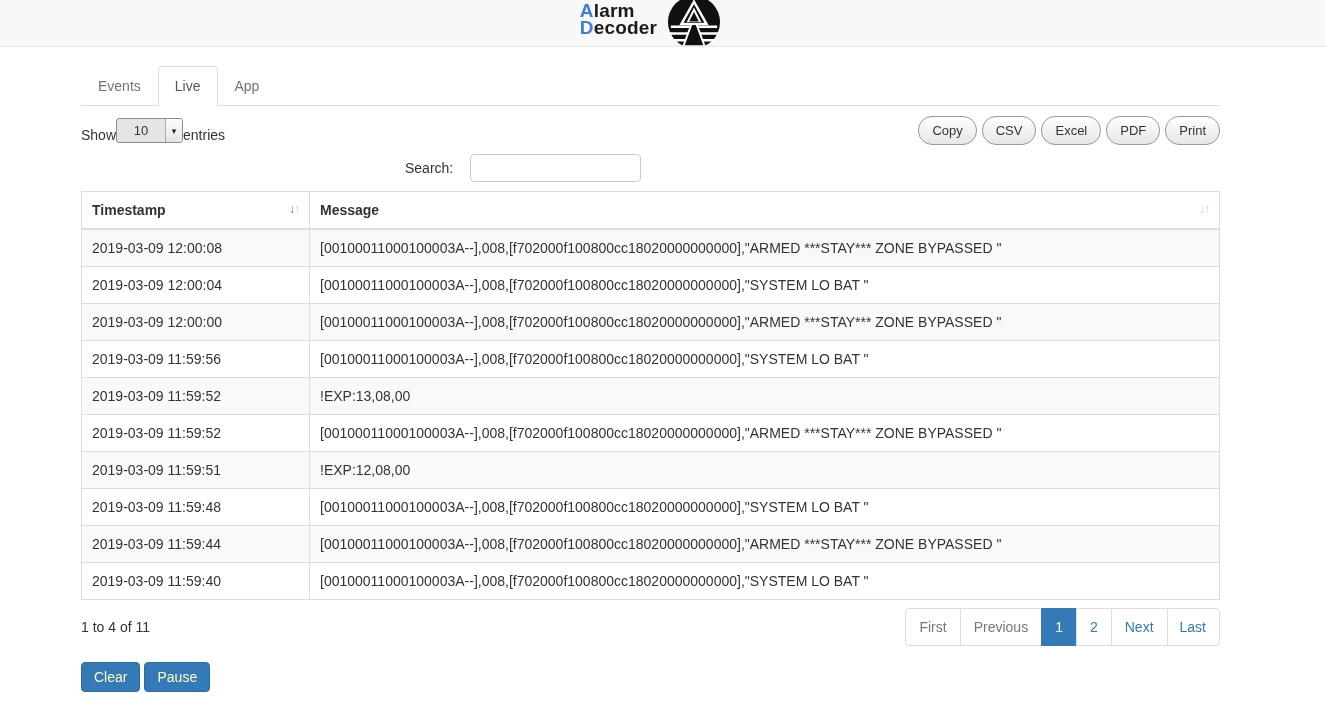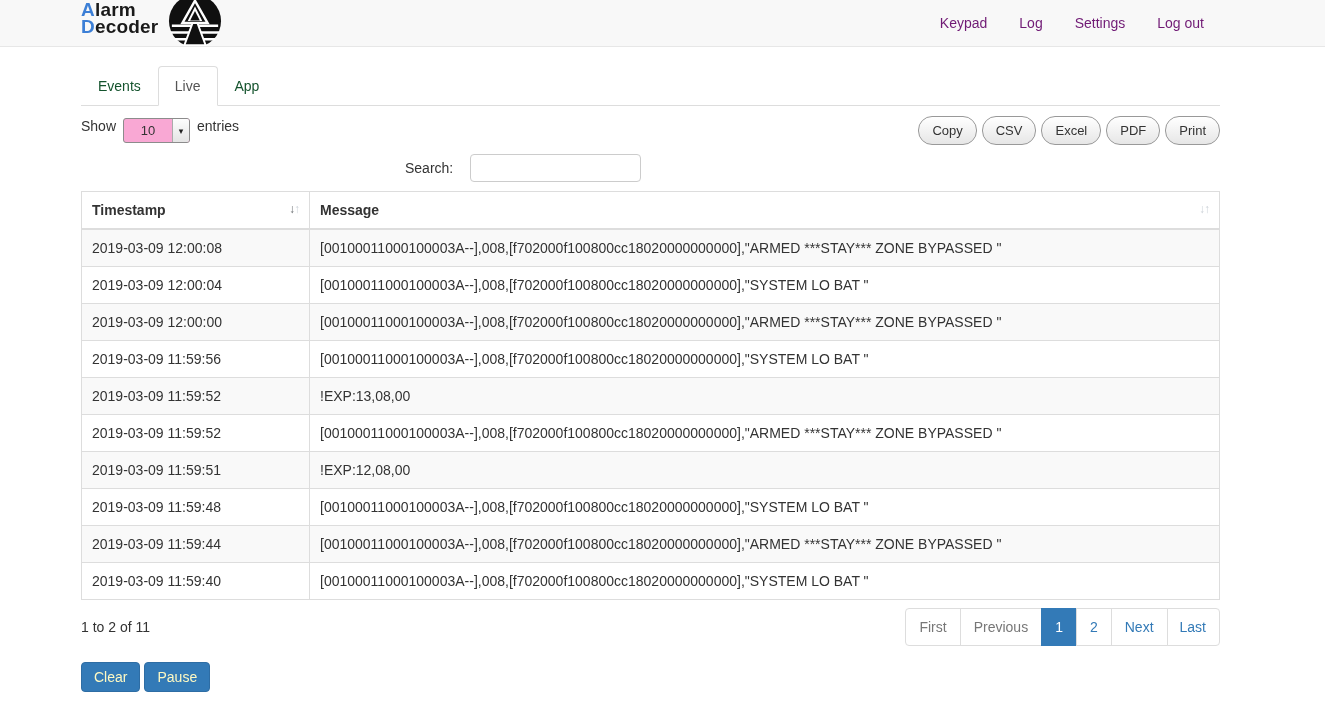--- a/index.html
+++ b/index.html
@@ -19,20 +19,21 @@
     height: 47px;
     overflow: hidden;
   }
   .navbar-inner {
     width: 1139px;
     margin-left: 81px;
     height: 100%;
     display: flex;
     justify-content: space-between;
     align-items: center;
+    flex-direction: column;
   }
   .brand { display: flex; align-items: flex-start; margin-top: 2px; }
   .brand-text {
     font-weight: bold;
     font-size: 19px;
     line-height: 17px;
     color: #1a1a1a;
     letter-spacing: 0.2px;
   }
   .brand-accent { color: #3c7fd6; }
@@ -47,47 +48,47 @@
     cursor: pointer;
   }
 
   
   .container { width: 1139px; margin-left: 81px; }
 
   
   .tabs { display: flex; margin-top: 19px; border-bottom: 1px solid #ddd; }
   .tab {
     padding: 11px 16px;
-    color: #14532d;
+    color: #737373;
     cursor: pointer;
     margin-bottom: -1px;
     border: 1px solid transparent;
     border-radius: 4px 4px 0 0;
     text-decoration: none;
   }
   .tab.active {
     color: #555;
     background: #fff;
     border-color: #ddd #ddd #fff;
     cursor: default;
   }
 
   
   .toolbar-row {
     display: flex;
     justify-content: space-between;
     align-items: center;
     margin-top: 10px;
   }
-  .show-entries { display: flex; align-items: flex-start; gap: 7px; }
+  .show-entries { display: flex; align-items: flex-end; }
   .select-box {
     width: 67px; height: 25px;
     border: 1px solid #8c8c8c;
     border-radius: 3px;
-    background: #f9a8d4;
+    background: #e5e5e5;
     display: inline-flex;
     align-items: stretch;
     cursor: pointer;
     overflow: hidden;
   }
   .select-value { flex: 1; text-align: center; font-size: 13px; line-height: 23px; }
   .select-caret {
     width: 17px;
     border-left: 1px solid #ababab;
     display: flex; align-items: center; justify-content: center;
@@ -296,21 +297,21 @@
       <td>[00100011000100003A--],008,[f702000f100800cc18020000000000],"ARMED ***STAY*** ZONE BYPASSED "</td>
     </tr>
         <tr>
       <td>2019-03-09 11:59:40</td>
       <td>[00100011000100003A--],008,[f702000f100800cc18020000000000],"SYSTEM LO BAT "</td>
     </tr>
       </tbody>
   </table>
 
   <div class="table-footer">
-    <div>1 to 2 of 11</div>
+    <div>1 to 4 of 11</div>
     <div class="pagination">
       <a class="page-item disabled">First</a>
       <a class="page-item disabled">Previous</a>
       <a class="page-item active">1</a>
       <a class="page-item">2</a>
       <a class="page-item">Next</a>
       <a class="page-item">Last</a>
     </div>
   </div>
 

